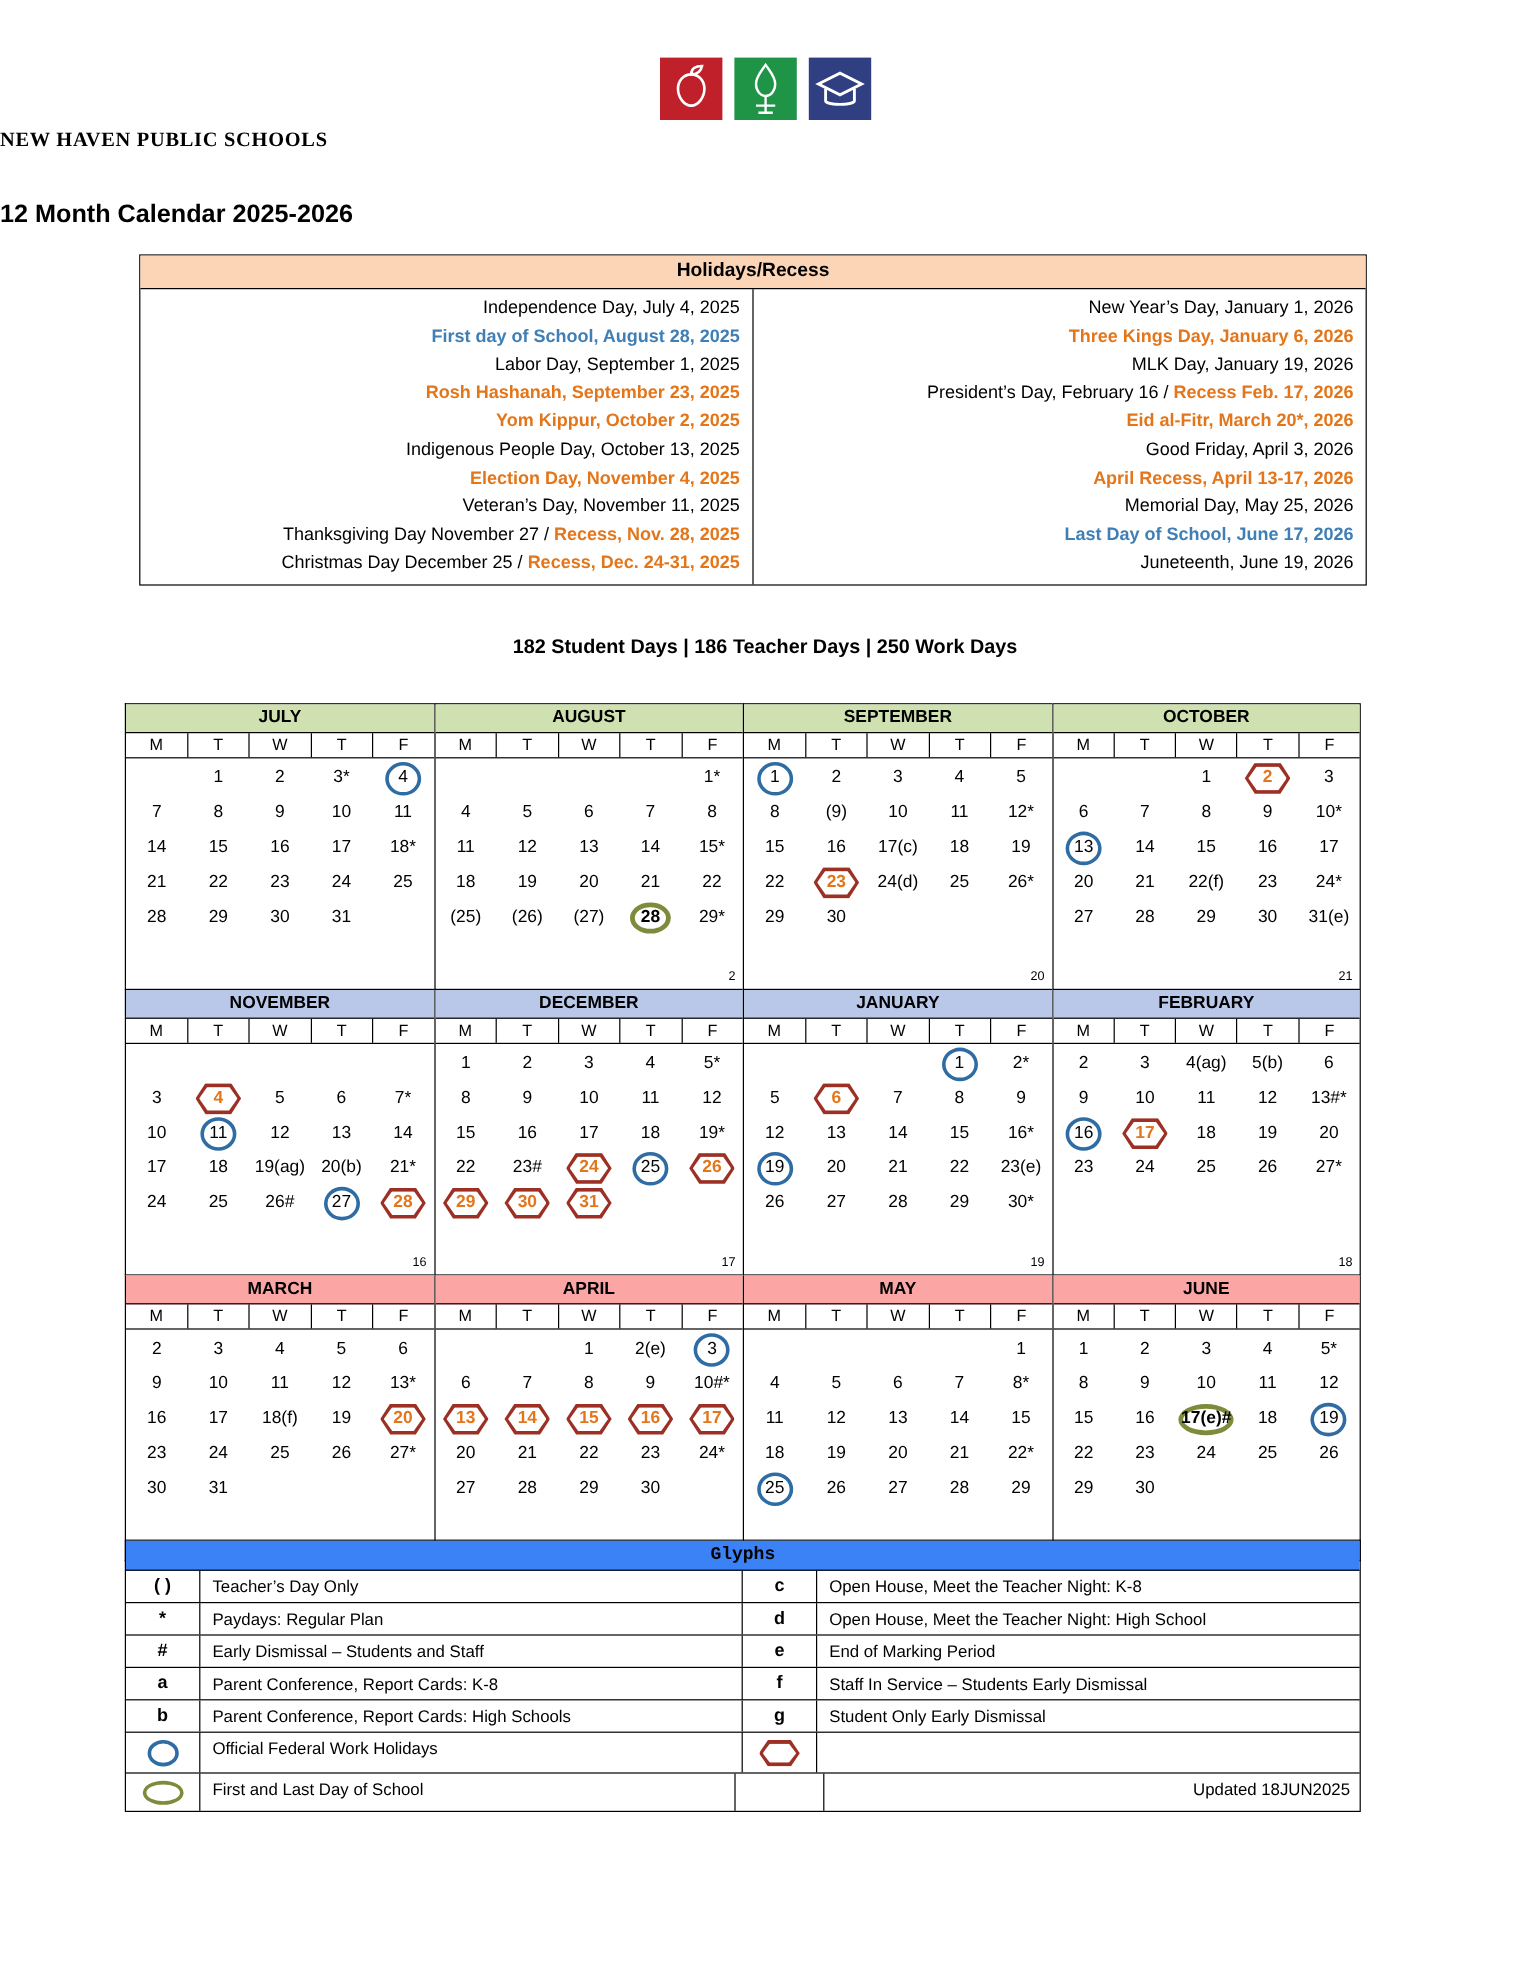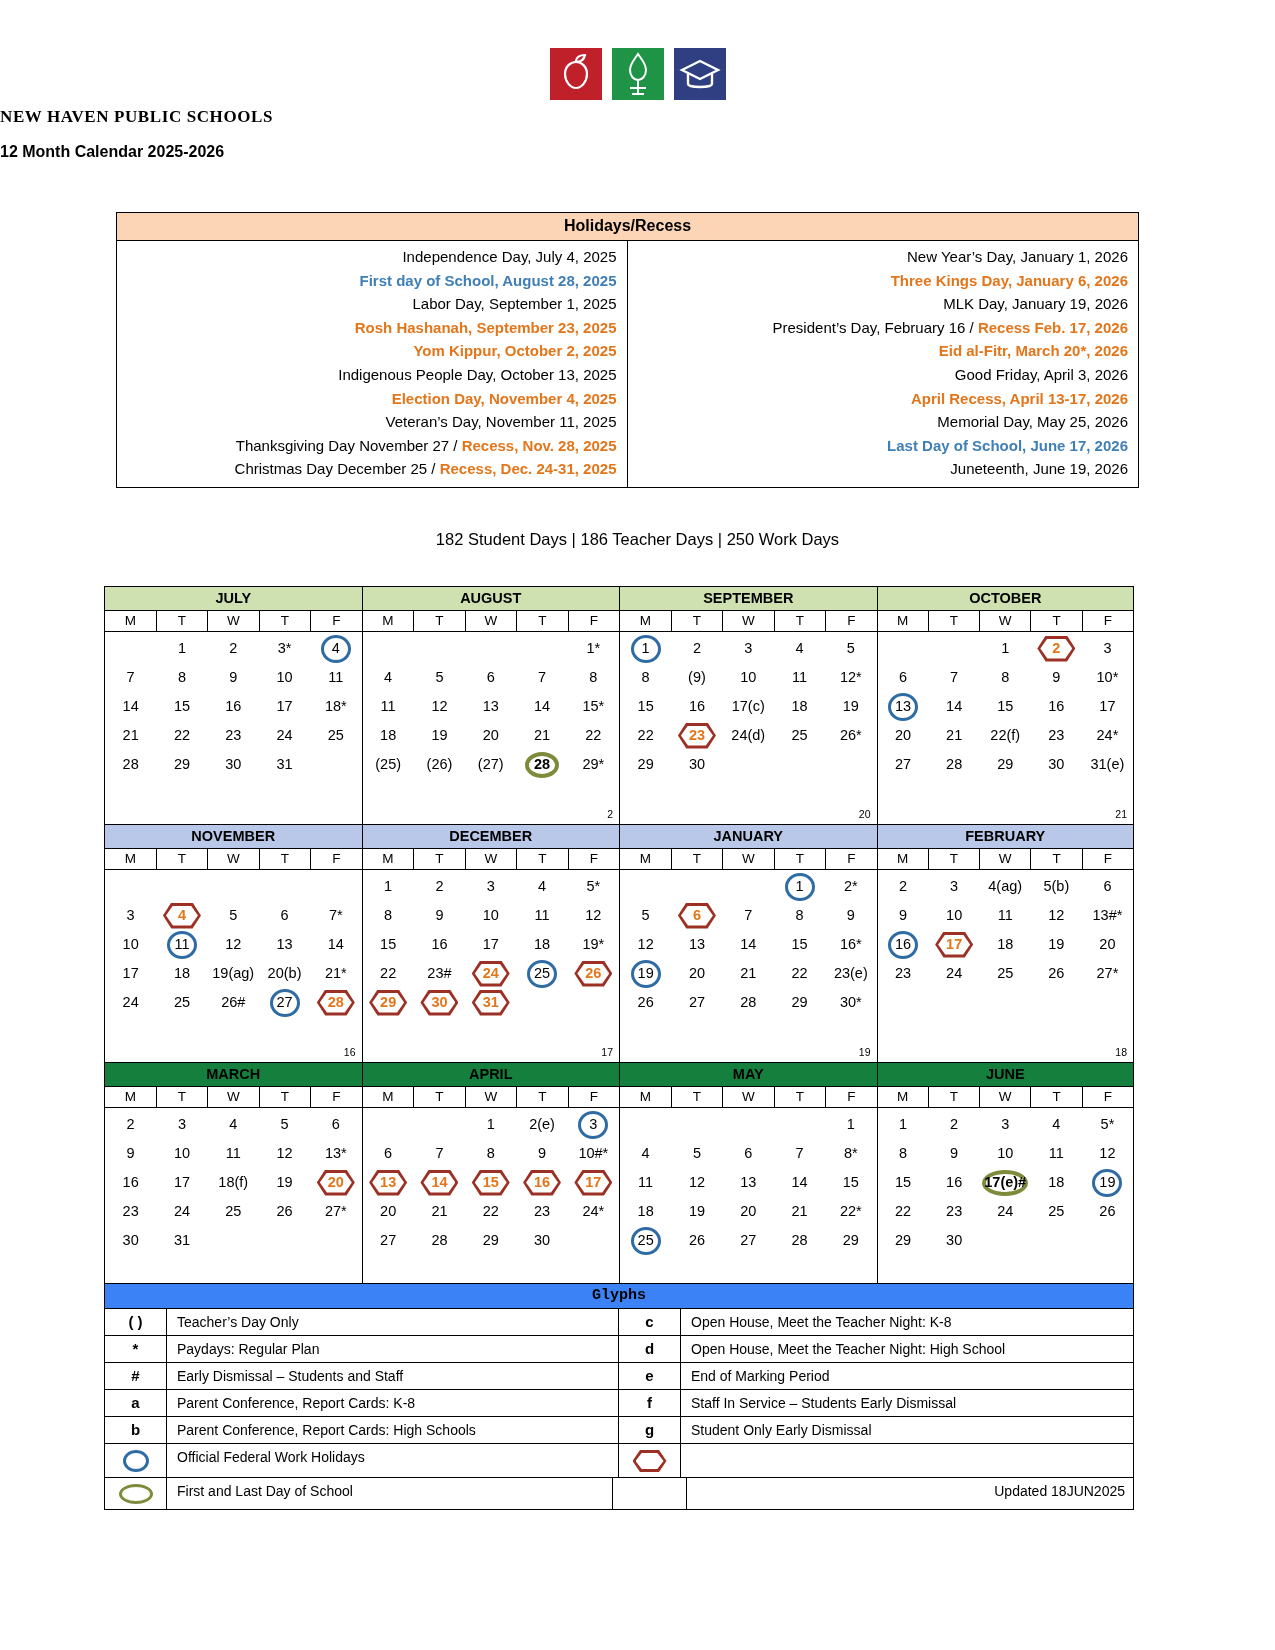--- a/index.html
+++ b/index.html
@@ -20,23 +20,23 @@
   .logo-tree  { background:#1f9447; }
   .logo-cap   { background:#2f3f82; }
   .district-name {
     font-family:"Liberation Serif", serif;
     font-weight:bold;
     font-size:17px;
     letter-spacing:0.6px;
     margin-top:7px;
   }
   .doc-title {
-    font-size:16px;
+    font-size:21px;
     font-weight:bold;
-    margin-top:16px;
+    margin-top:40px;
   }
 
   
   .holidays {
     position:absolute; left:116px; top:212px; width:1023px;
     border:1.5px solid #000;
   }
   .holidays-head {
     background:#fbd5b5;
     text-align:center;
@@ -49,41 +49,41 @@
   .hol-col { width:50%; padding:4px 10px 6px; }
   .hol-col.left  { border-right:1.5px solid #000; text-align:right; }
   .hol-col.right { text-align:right; }
   .hol-line { font-size:15px; line-height:23.6px; white-space:nowrap; }
   .c-black { color:#000; }
   .c-blue  { color:#3f7fb5; font-weight:bold; }
   .c-orange{ color:#e3761b; font-weight:bold; }
 
   .days-summary {
     position:absolute; top:530px; left:0; width:1275px;
-    text-align:center; font-size:16.5px; font-weight:normal;
+    text-align:center; font-size:16.5px; font-weight:bold;
   }
 
   
   .cal-wrap { position:absolute; left:104px; top:586px; width:1030px; }
   .quarter { display:flex; width:100%; }
   .month {
     width:25%;
     border:1.5px solid #000;
     border-right-width:0;
     background:#fff;
   }
   .month:last-child { border-right-width:1.5px; }
   .quarter + .quarter .month { border-top-width:0; }
   .mname {
     text-align:center; font-weight:bold; font-size:14.5px;
     padding:3px 0 4px; border-bottom:1.5px solid #000;
   }
   .q1 .mname { background:#cfe1b0; }
   .q2 .mname { background:#b9c8e8; }
-  .q3 .mname { background:#15803d; }
+  .q3 .mname { background:#fca5a5; }
   .dow {
     display:flex; border-bottom:1.5px solid #000; font-size:13.5px;
   }
   .dow div {
     flex:1; text-align:center; padding:2px 0 3px;
     border-right:1px solid #000;
   }
   .dow div:last-child { border-right:none; }
   .weeks { padding:2px 0 0; }
   .wk { display:flex; height:29px; align-items:center; }

